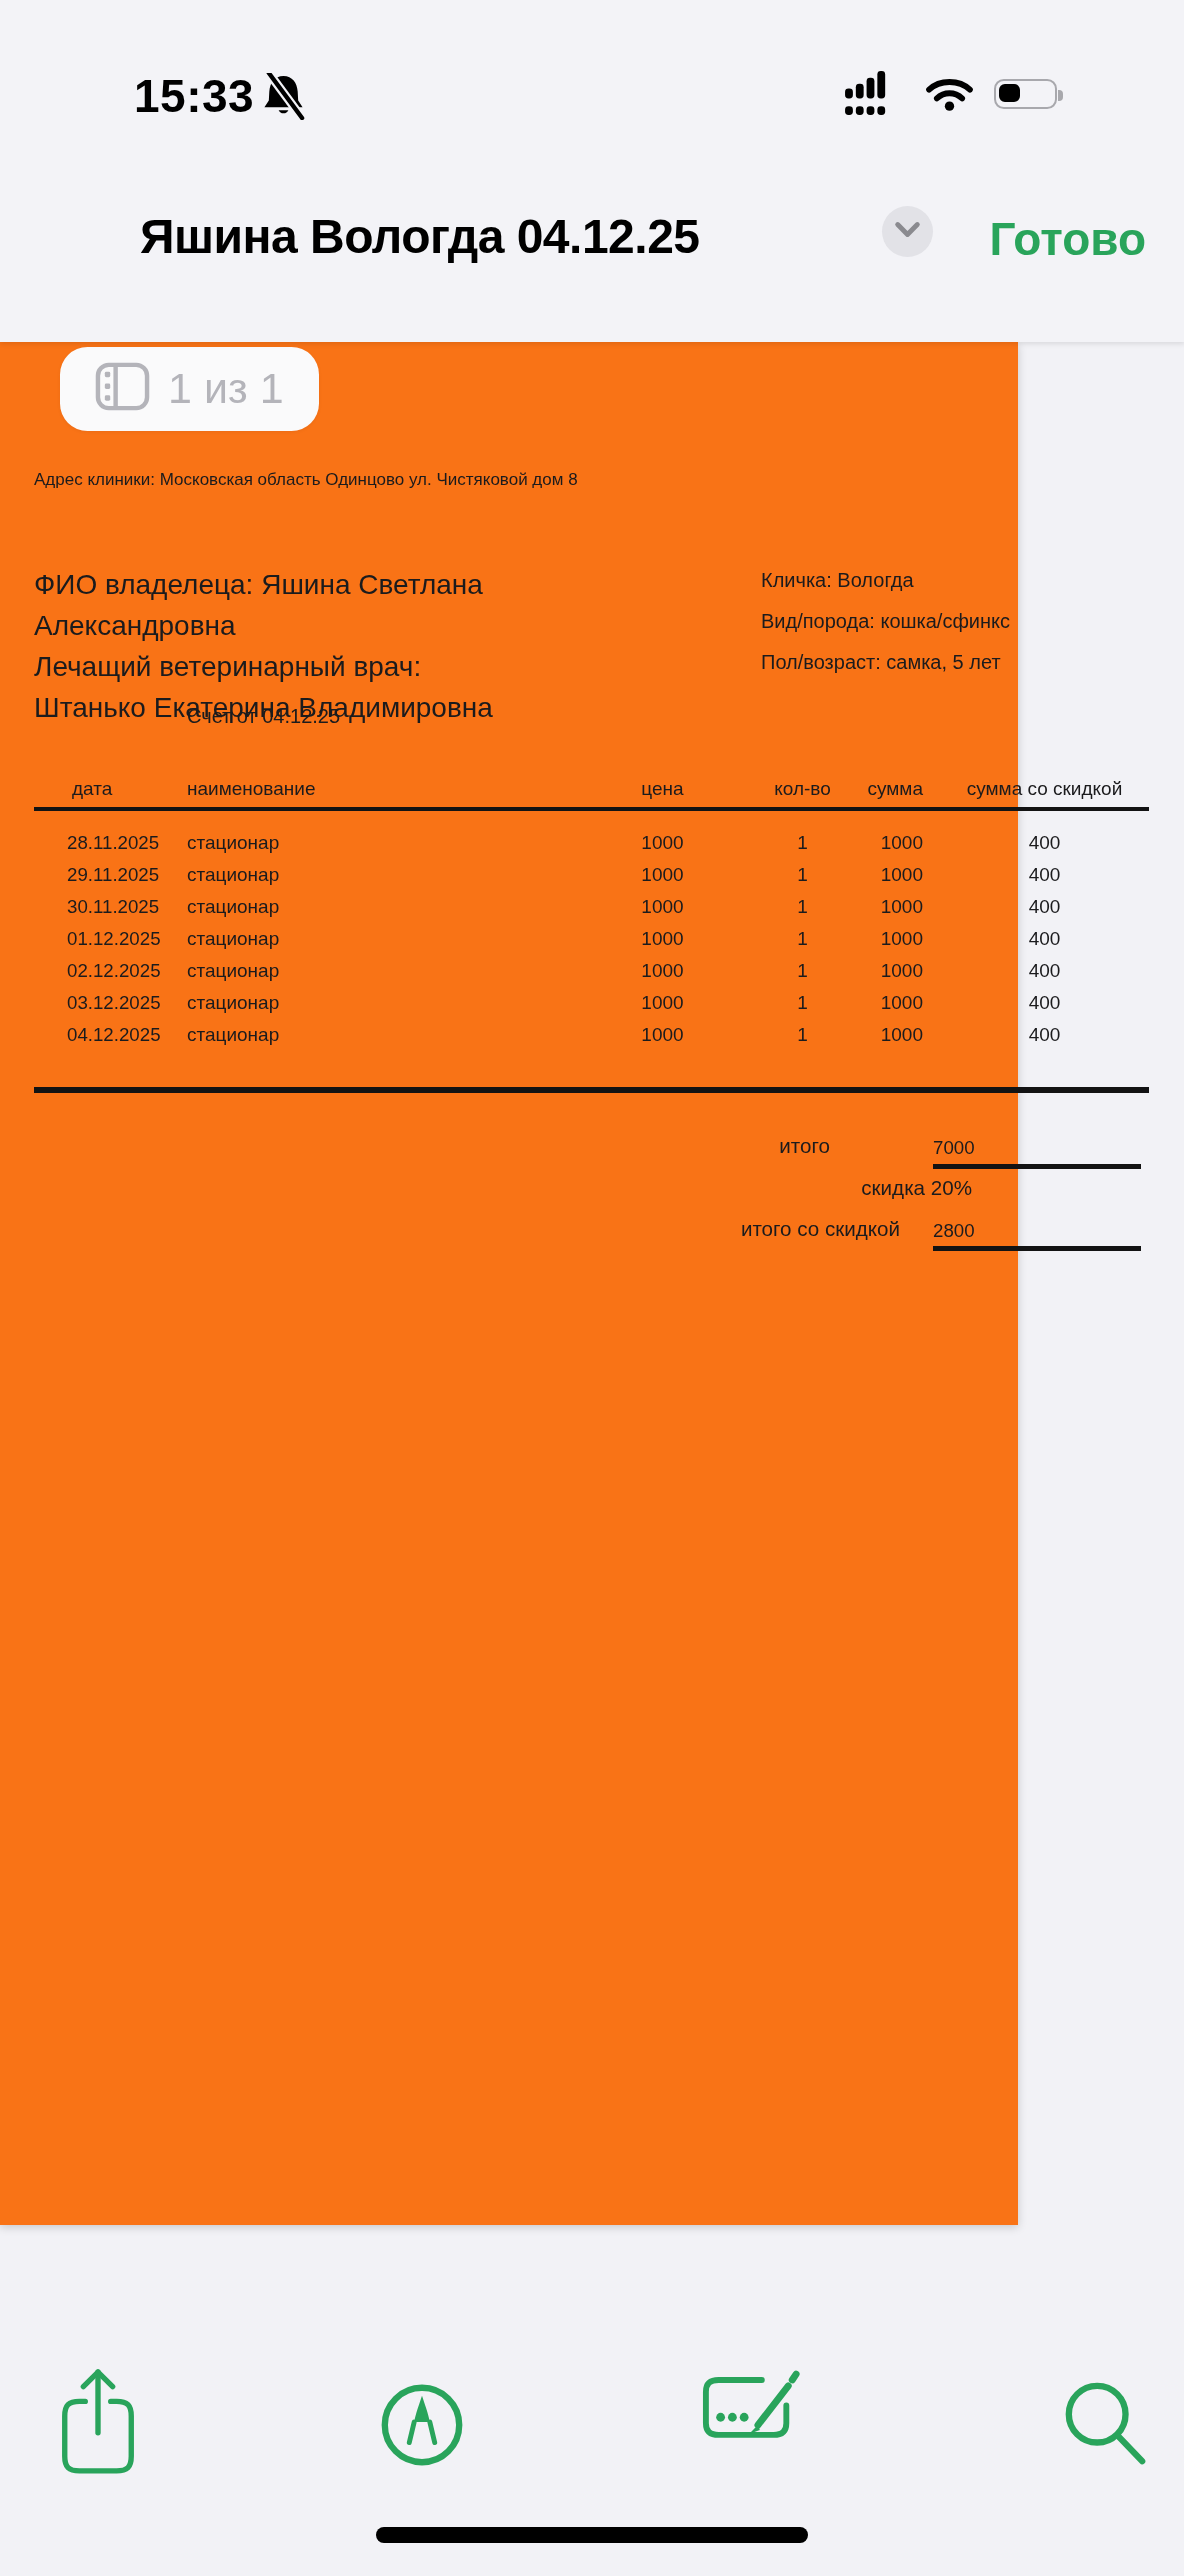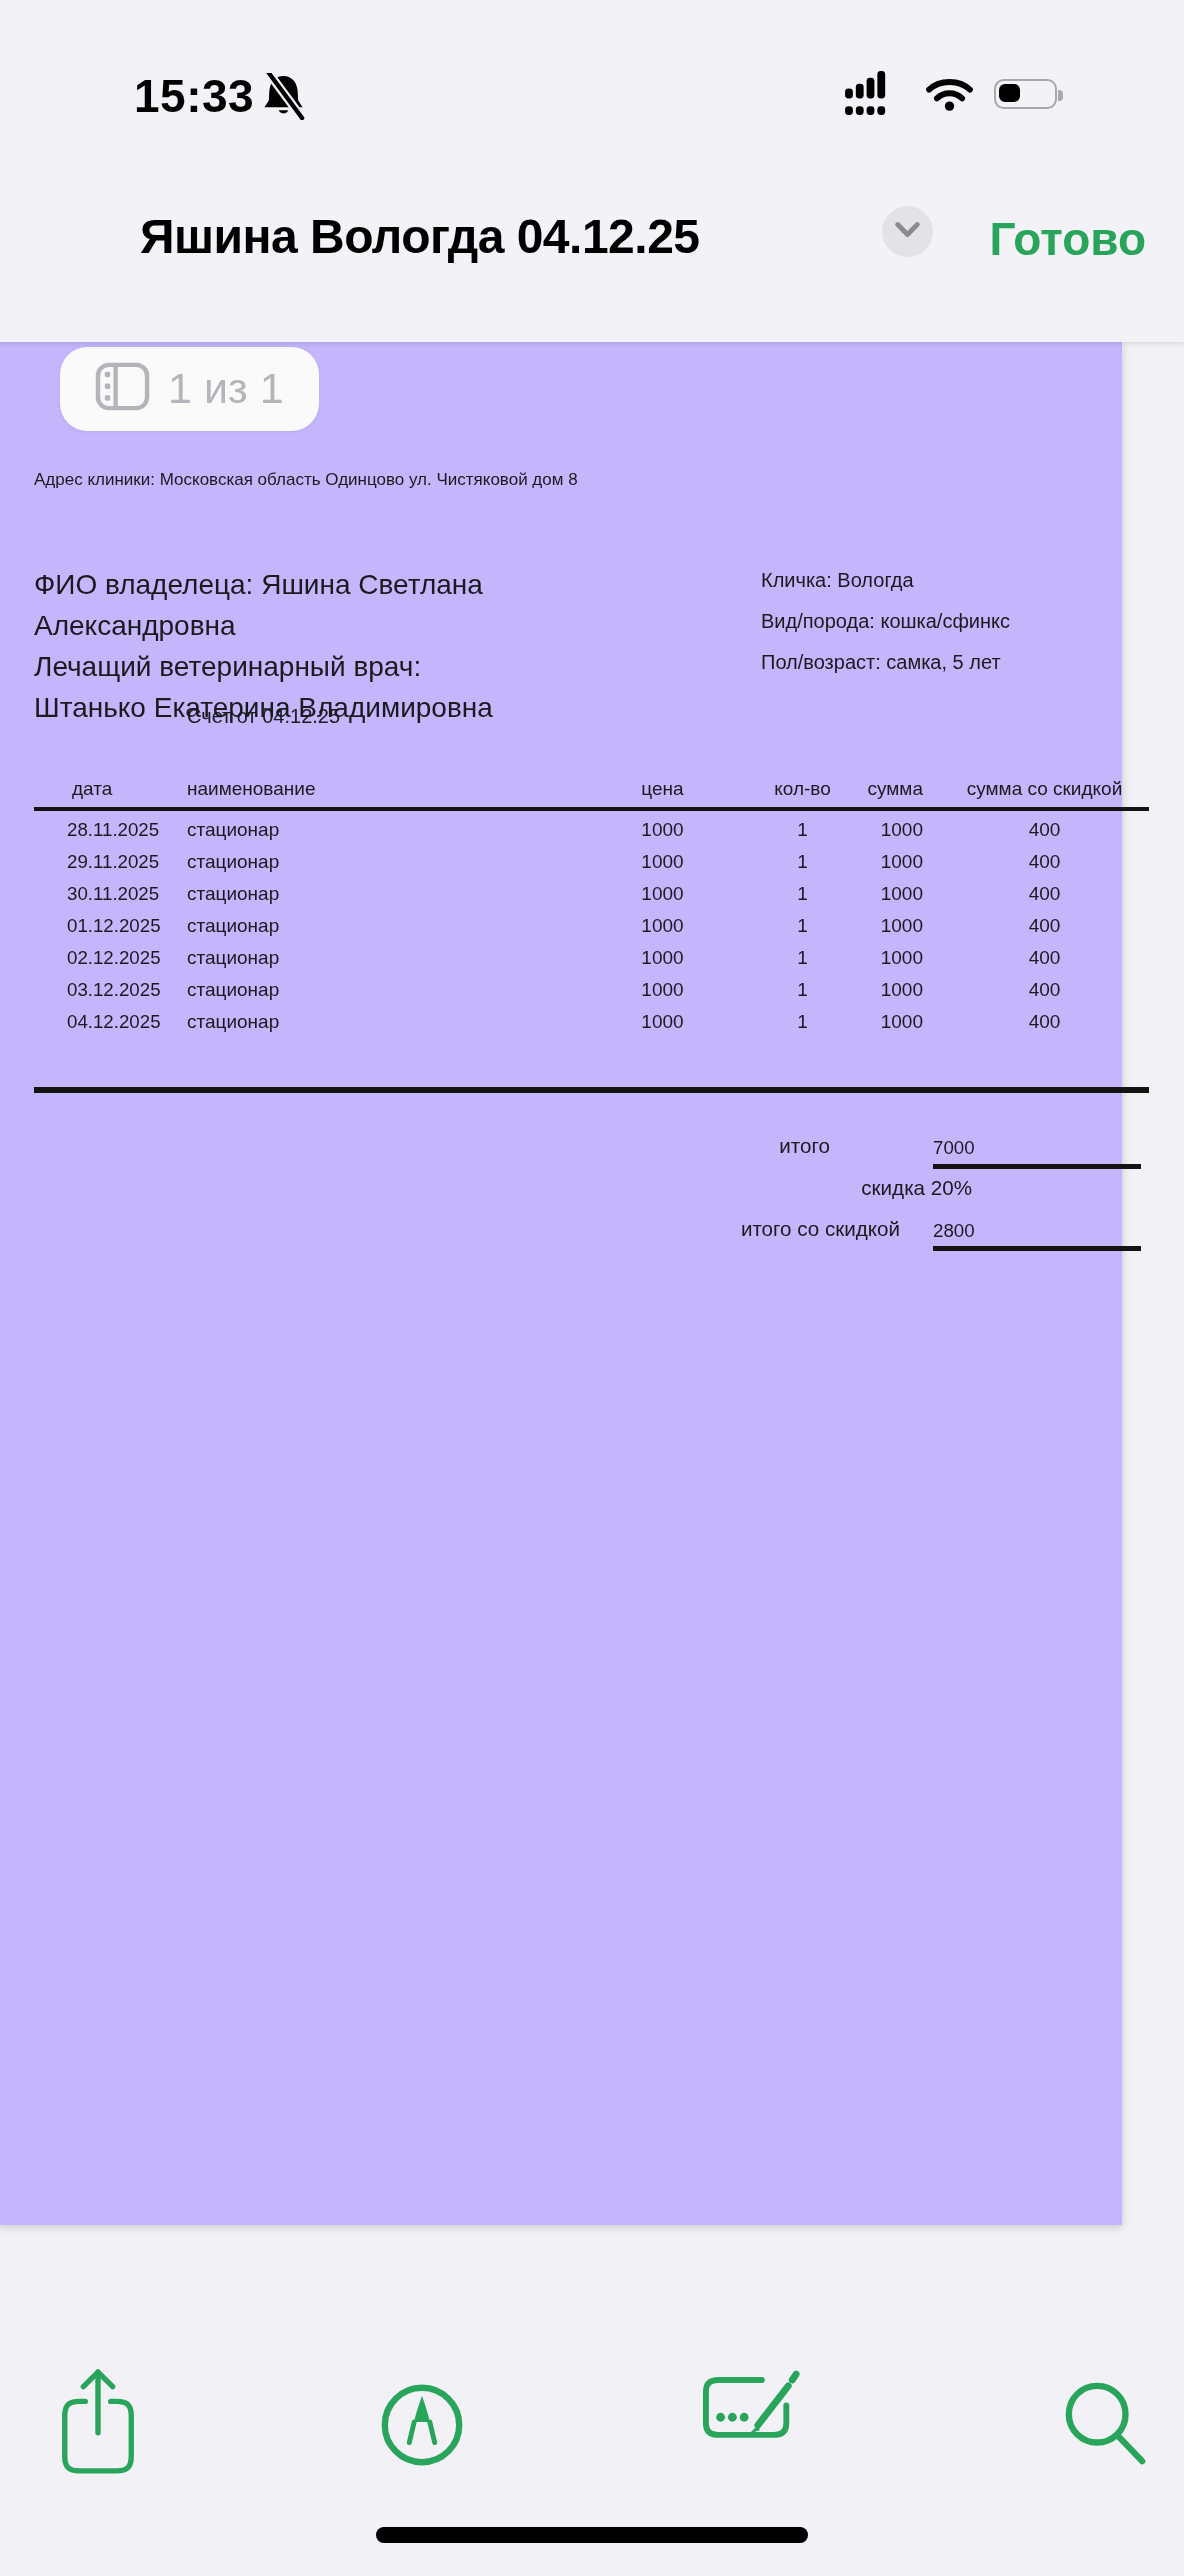--- a/index.html
+++ b/index.html
@@ -23,39 +23,39 @@
     border:2.9px solid #a8a8ad;border-radius:9.8px;box-sizing:border-box;}
   .battery-fill{position:absolute;left:2.9px;top:2.9px;width:21.6px;height:17.7px;border-radius:5.9px;background:#000;}
   .battery-nub{position:absolute;right:-7.9px;top:8.8px;width:4.9px;height:10.8px;border-radius:0 3.9px 3.9px 0;background:#a8a8ad;}
   .nav-title{position:absolute;left:140px;top:209px;font-size:48px;font-weight:700;color:#000000;letter-spacing:-0.5px;white-space:nowrap;}
   .chevron-btn{position:absolute;left:882px;top:206px;width:51px;height:51px;border-radius:50%;
     background:#e2e2e7;display:flex;align-items:center;justify-content:center;cursor:pointer;}
   .done-btn{position:absolute;right:39px;top:212px;font-size:46px;font-weight:600;color:#29a45b;
     background:none;border:none;padding:0;cursor:pointer;font-family:inherit;}
   
   .page{
-    position:absolute;left:0;top:342px;width:1122px;height:1883px;background:#c4b5fd;z-index:2;
+    position:absolute;left:0;top:342px;width:1018px;height:1883px;background:#f97316;z-index:2;
     box-shadow:0 2.9px 8.8px rgba(0,0,0,0.18);
   }
   .page-pill{
     position:absolute;left:60px;top:4.9px;width:259px;height:84px;border-radius:27.5px;
     background:#fafafb;box-shadow:0 1px 3.9px rgba(0,0,0,0.06);
     display:flex;align-items:center;justify-content:center;gap:17.7px;cursor:pointer;
   }
   .page-pill-label{font-size:43px;font-weight:500;color:#b4b4ba;white-space:nowrap;}
   .doc-text{color:#1b1b1d;}
   .address{position:absolute;left:34px;top:128px;font-size:17px;}
   .info-left{position:absolute;left:34px;top:222px;font-size:28px;line-height:41px;width:599px;}
   .info-left .doctor{width:491px;}
   .info-right{position:absolute;left:761px;top:218px;font-size:20px;line-height:41px;white-space:nowrap;}
   .invoice-title{position:absolute;left:187px;top:363px;font-size:20px;}
   
   .thead{position:absolute;left:0;top:436px;width:1185px;height:27.5px;font-size:19px;}
   .hline{position:absolute;left:34px;top:465px;width:1115px;height:3.9px;background:#131313;}
-  .rows{position:absolute;left:0;top:477px;width:1185px;}
+  .rows{position:absolute;left:0;top:490px;width:1185px;}
   .t-row{position:relative;height:32px;font-size:19px;}
   .cell{position:absolute;white-space:nowrap;color:#1b1b1d;}
   .c-hdate{left:72px;}
   .c-date{left:67px;font-size:18.7px;}
   .c-name{left:187px;}
   .c-price{left:589px;width:147px;text-align:center;}
   .c-qty{left:764px;width:77px;text-align:center;}
   .c-sum{left:825px;width:98px;text-align:right;}
   .c-disc{left:951px;width:187px;text-align:center;}
   .bigline{position:absolute;left:34px;top:745px;width:1115px;height:5.9px;background:#131313;}

